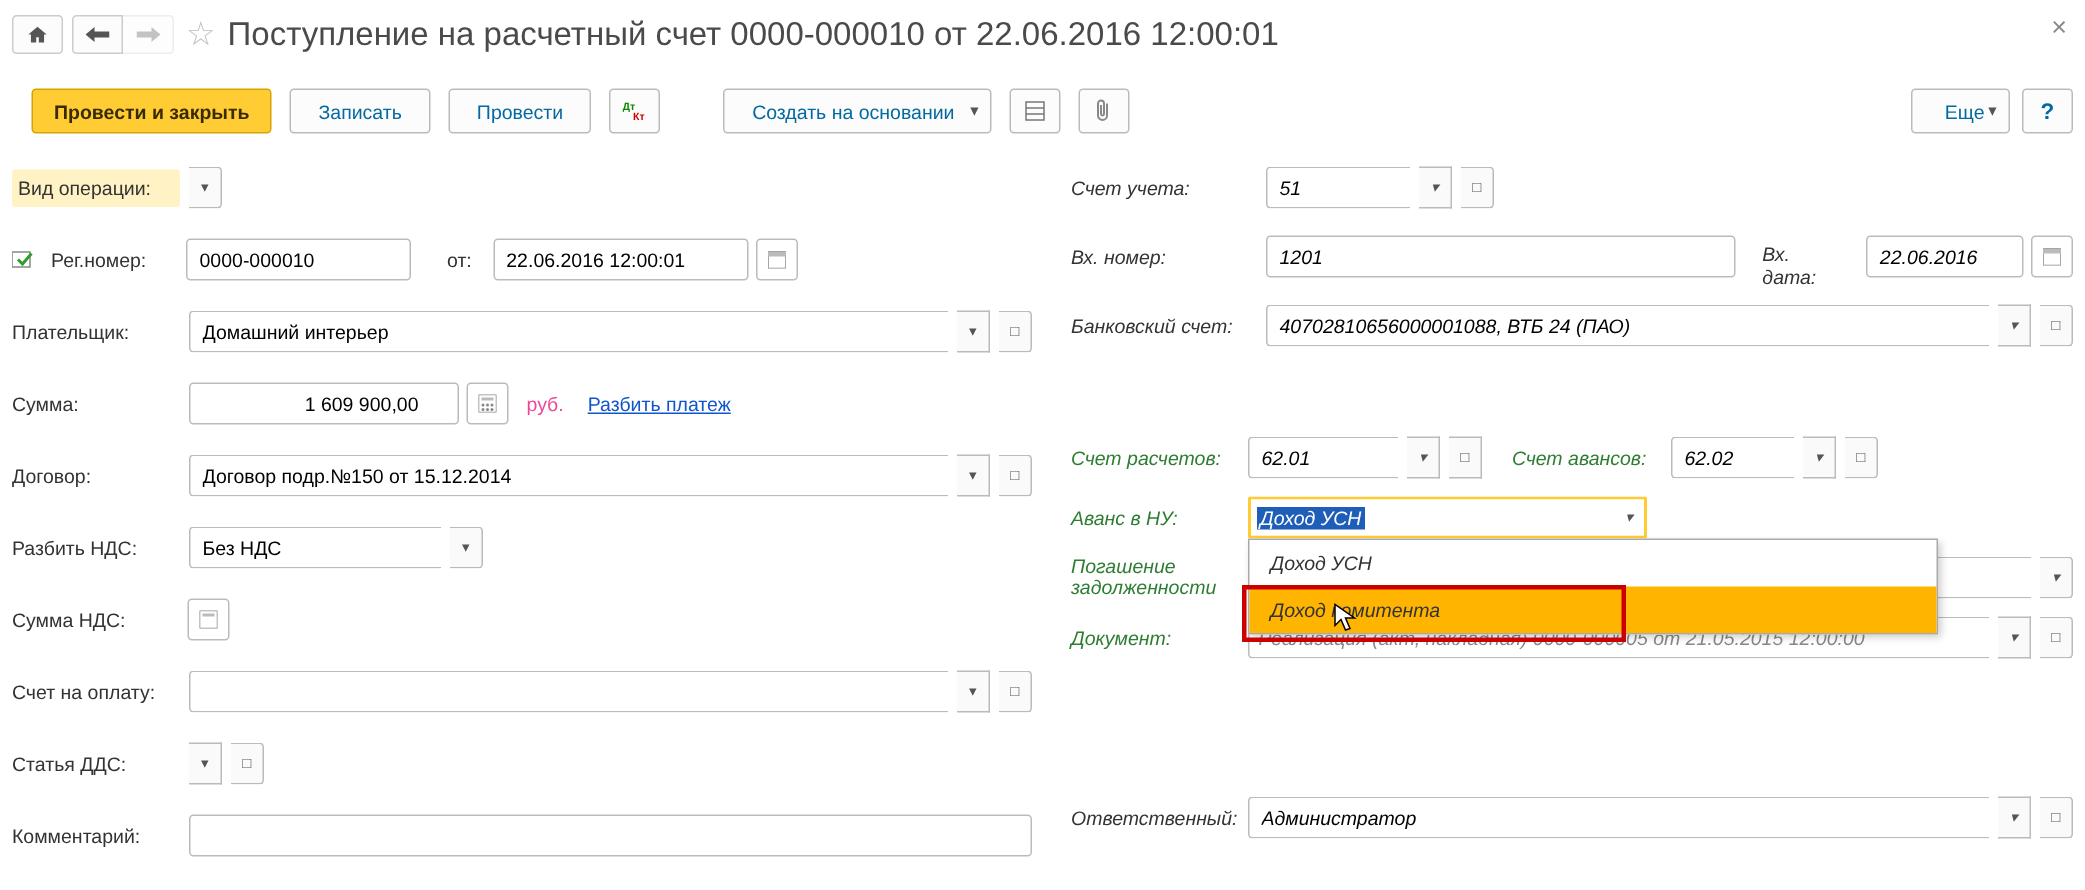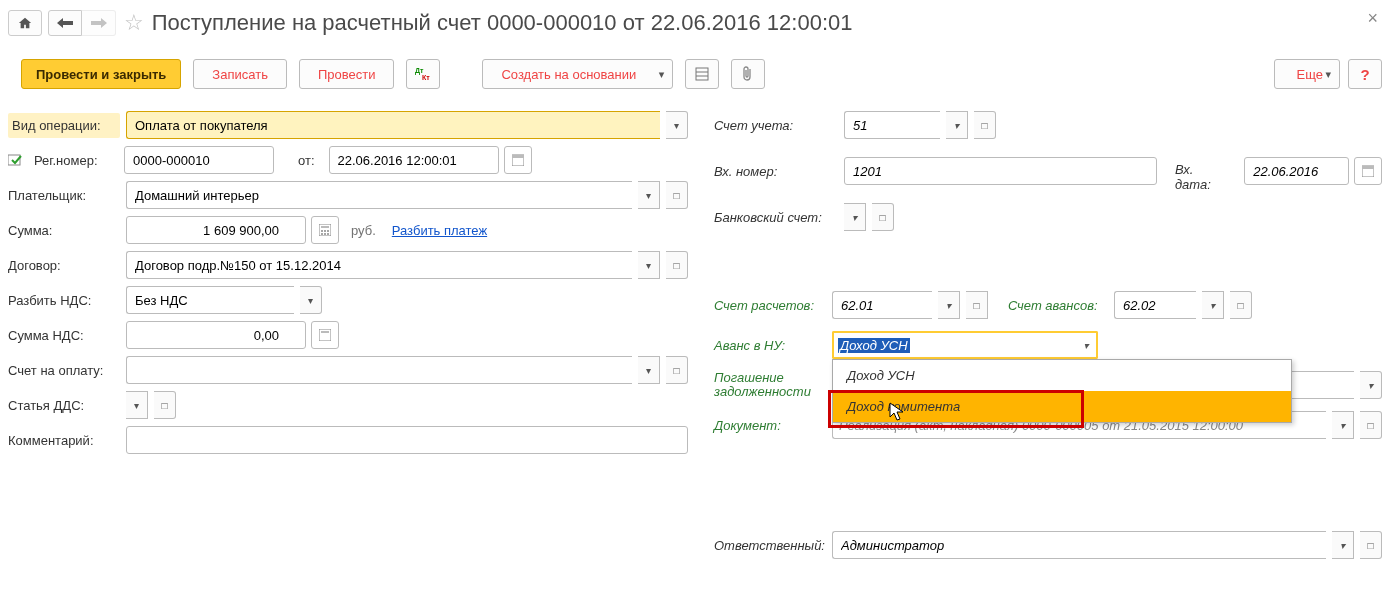--- a/index.html
+++ b/index.html
@@ -18,36 +18,36 @@
   .nav-pair .nav-btn:first-child { border-top-right-radius: 0; border-bottom-right-radius: 0; }
   .nav-pair .nav-btn:last-child  { border-top-left-radius: 0;  border-bottom-left-radius: 0; border-left: 0; }
   .star { color: #bfbfbf; font-size: 22px; cursor: pointer; }
   .title-text { font-size: 22px; color: #4a4a4a; white-space: nowrap; }
   .close-x { position: absolute; right: 12px; top: 8px; font-size: 18px; color: #888; cursor: pointer; }
 
   
   .toolbar { display: flex; align-items: center; gap: 12px; height: 40px; margin-top: 14px; margin-left: 13px; }
   .btn {
     border: 1px solid #bbb; background: #fcfcfc; border-radius: 3px;
-    height: 30px; padding: 0 18px; cursor: pointer; font-size: 13px; color: #ef4444;
+    height: 30px; padding: 0 18px; cursor: pointer; font-size: 13px; color: #0369a1;
     display: flex; align-items: center; justify-content: center; white-space: nowrap;
   }
   .btn.primary { background: #ffcc33; border-color: #d6a400; font-weight: bold; padding: 0 14px; color: #3a2a00; }
   .btn.icon { padding: 0; width: 34px; font-size: 14px; }
-  .btn.split { padding-right: 36px; position: relative; }
+  .btn.split { padding-right: 24px; position: relative; }
   .btn.split::after {
     content: "▾"; position: absolute; right: 8px; top: 50%; transform: translateY(-50%); color: #555; font-size: 11px;
   }
   .spacer { flex: 1; }
   .tb-right { display: flex; align-items: center; gap: 8px; }
   .btn .q { font-weight: bold; font-size: 15px; }
 
   
   .form { display: flex; gap: 26px; margin-top: 16px; }
-  .col   { flex: 0 0 680px; display: flex; flex-direction: column; gap: 5px; }
+  .col   { flex: 0 0 680px; display: flex; flex-direction: column; gap: 18px; }
   .colR  { flex: 1; display: flex; flex-direction: column; gap: 10px; position: relative; font-style: italic; }
   .row { display: flex; align-items: center; gap: 6px; min-height: 30px; }
   .lbl { flex: 0 0 112px; color: #333; }
   .lbl.green { color: #2e7d32; }
   .lbl.twolines { line-height: 1.1; }
 
   .fld {
     border: 1px solid #bbb; background: #fff; border-radius: 3px;
     height: 28px; padding: 0 6px; display: flex; align-items: center; overflow: hidden;
   }
@@ -57,21 +57,21 @@
   .pick {
     border: 1px solid #bbb; border-left: 0; width: 22px; height: 28px; display: flex;
     align-items: center; justify-content: center; font-size: 10px; color: #555; cursor: pointer; background: #fafafa;
   }
   .pick:last-child { border-top-right-radius: 3px; border-bottom-right-radius: 3px; }
   .calbtn {
     border: 1px solid #bbb; width: 28px; height: 28px; display: flex; align-items: center; justify-content: center;
     border-radius: 3px; margin-left: -1px; cursor: pointer; background:#fff; font-size:12px;
   }
   .link { color: #1155cc; text-decoration: underline; cursor: pointer; }
-  .unit { color: #737373; margin: 0 10px 0 6px; text-align: center; }
+  .unit { color: #ec4899; margin: 0 10px 0 6px; text-align: center; }
   .statusicon { width: 20px; text-align: center; color: #3a9a3a; font-size: 14px; }
 
   .bigtext {
     border: 1px solid #bbb; border-radius: 3px; width: 100%; height: 64px; padding: 6px;
     resize: none; font: inherit; outline: none;
   }
 
   
   .avans-field { position: relative; }
   .avans-box { display: flex; }
@@ -166,23 +166,20 @@
         </div>
   </div>
 </div>
 
 <div class="form">
 
   <div class="col">
 
     <div class="row">
       <span class="lbl" style="background:#fff2c4;padding:5px 4px;border-radius:2px">Вид операции:</span>
-      <div class="fld yellow joined" style="flex:1">
-        <input readonly="" value="Оплата от покупателя" style="">
-      </div>
       <div class="pick">▾</div>
     </div>
 
     <div class="row">
       <span class="statusicon">
         <svg width="16" height="14" viewBox="0 0 16 14">
               <rect x="0" y="2" width="12" height="10" fill="#fff" stroke="#888"></rect>
               <path d="M4 7l3 3 6-7" fill="none" stroke="#2e9e2e" stroke-width="2"></path>
             </svg>
       </span>
@@ -244,23 +241,20 @@
     <div class="row">
       <span class="lbl">Разбить НДС:</span>
       <div class="fld joined" style="width:168px">
             <input value="Без НДС" style="">
           </div>
       <div class="pick">▾</div>
     </div>
 
     <div class="row">
       <span class="lbl">Сумма НДС:</span>
-      <div class="fld" style="width:180px">
-            <input class="num" value="0,00" style="">
-          </div>
       <div class="calbtn">
         <svg width="12" height="12" viewBox="0 0 12 12">
               <rect x="0" y="0" width="12" height="12" fill="#fff" stroke="#888"></rect>
               <rect x="2" y="2" width="8" height="2" fill="#bbb"></rect>
             </svg>
       </div>
     </div>
 
     <div class="row">
       <span class="lbl">Счет на оплату:</span>
@@ -309,20 +303,23 @@
       <div class="calbtn">
         <svg width="12" height="12" viewBox="0 0 12 12">
               <rect x="0" y="1" width="12" height="11" fill="#fff" stroke="#888"></rect>
               <rect x="0" y="1" width="12" height="3" fill="#bbb"></rect>
             </svg>
       </div>
     </div>
 
     <div class="row">
       <span class="lbl" style="flex-basis:124px">Банковский счет:</span>
+      <div class="fld joined" style="flex:1">
+            <input value="40702810656000001088, ВТБ 24 (ПАО)" style="">
+          </div>
       <div class="pick">▾</div>
       <div class="pick">□</div>
     </div>
 
     <div style="height:38px"></div>
 
     <div class="row">
       <span class="lbl green" style="flex-basis:112px">Счет расчетов:</span>
       <div class="fld joined" style="width:100px">
             <input value="62.01" style="">

